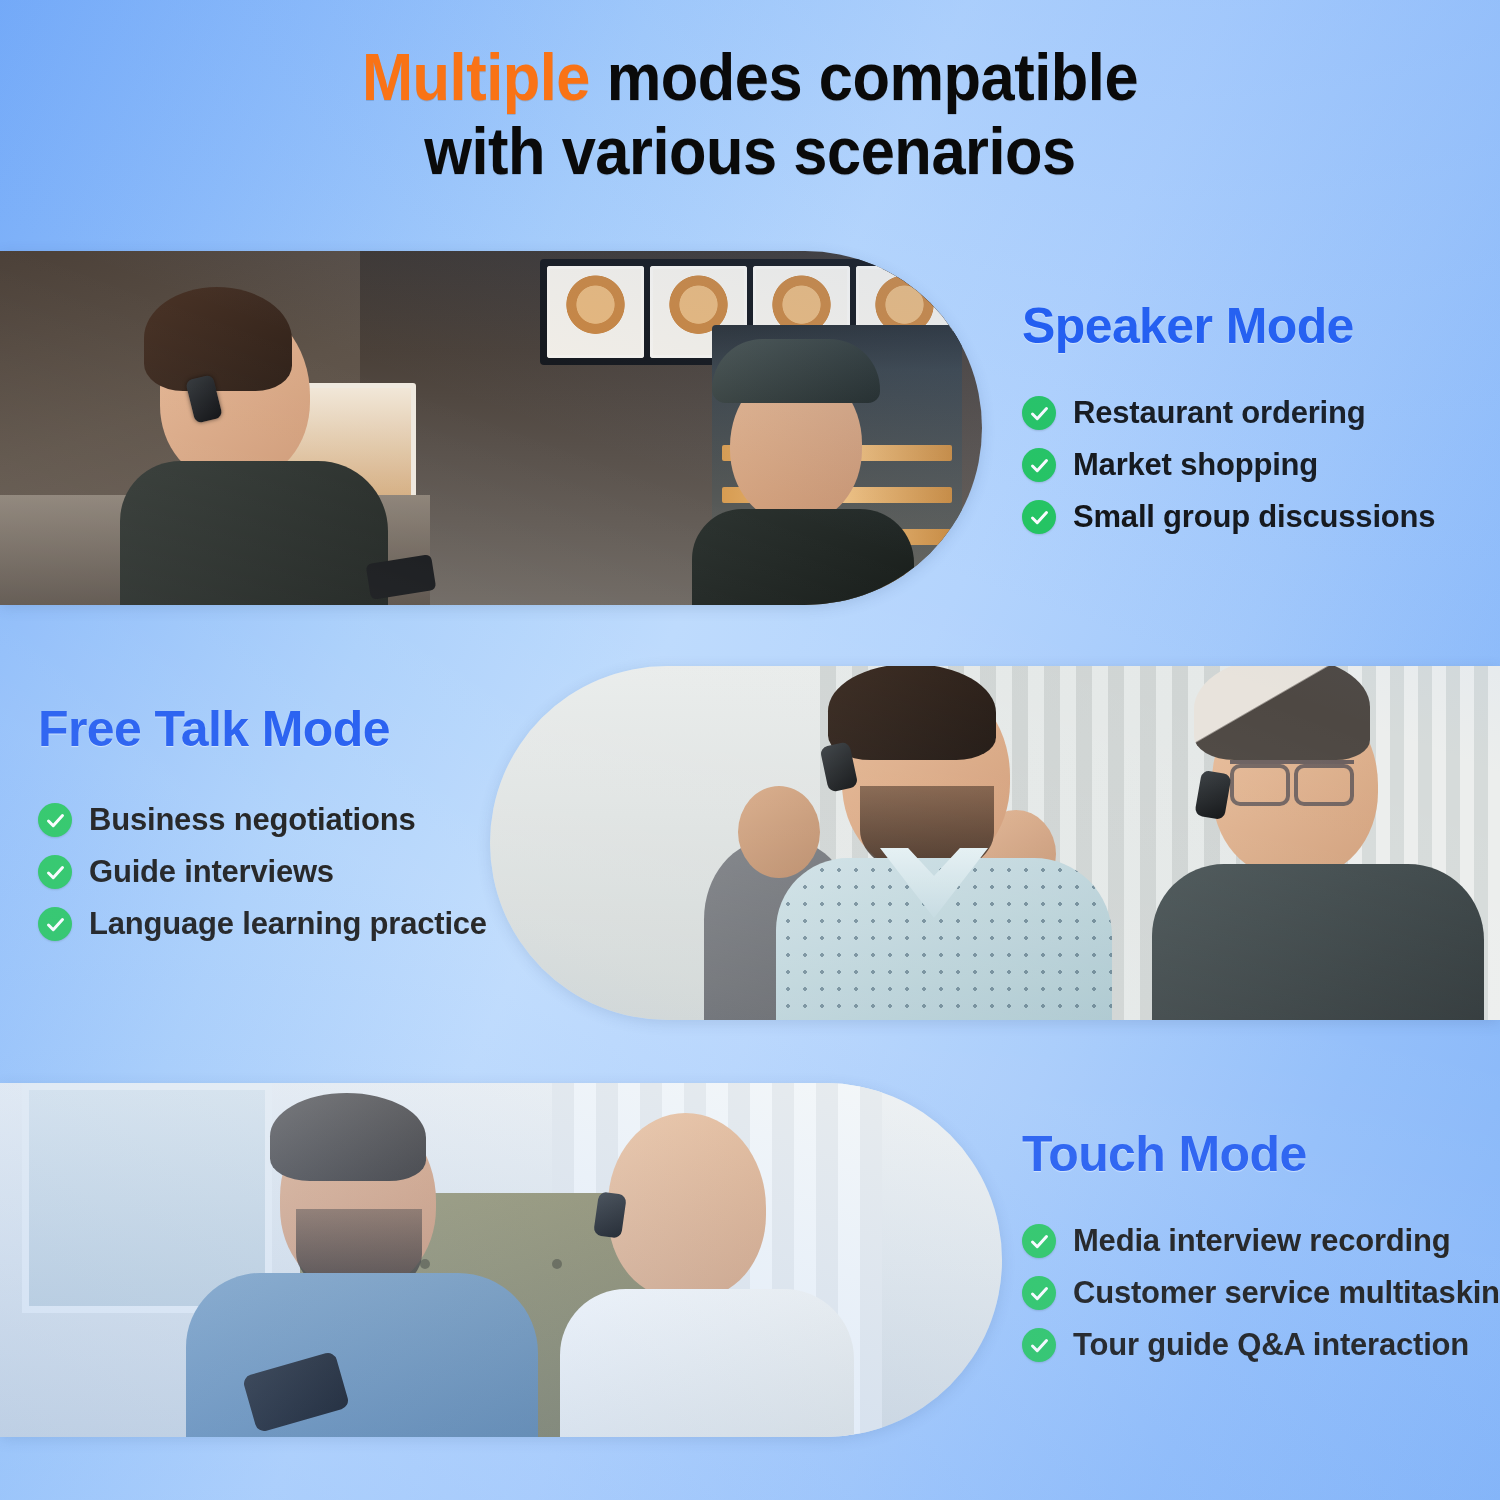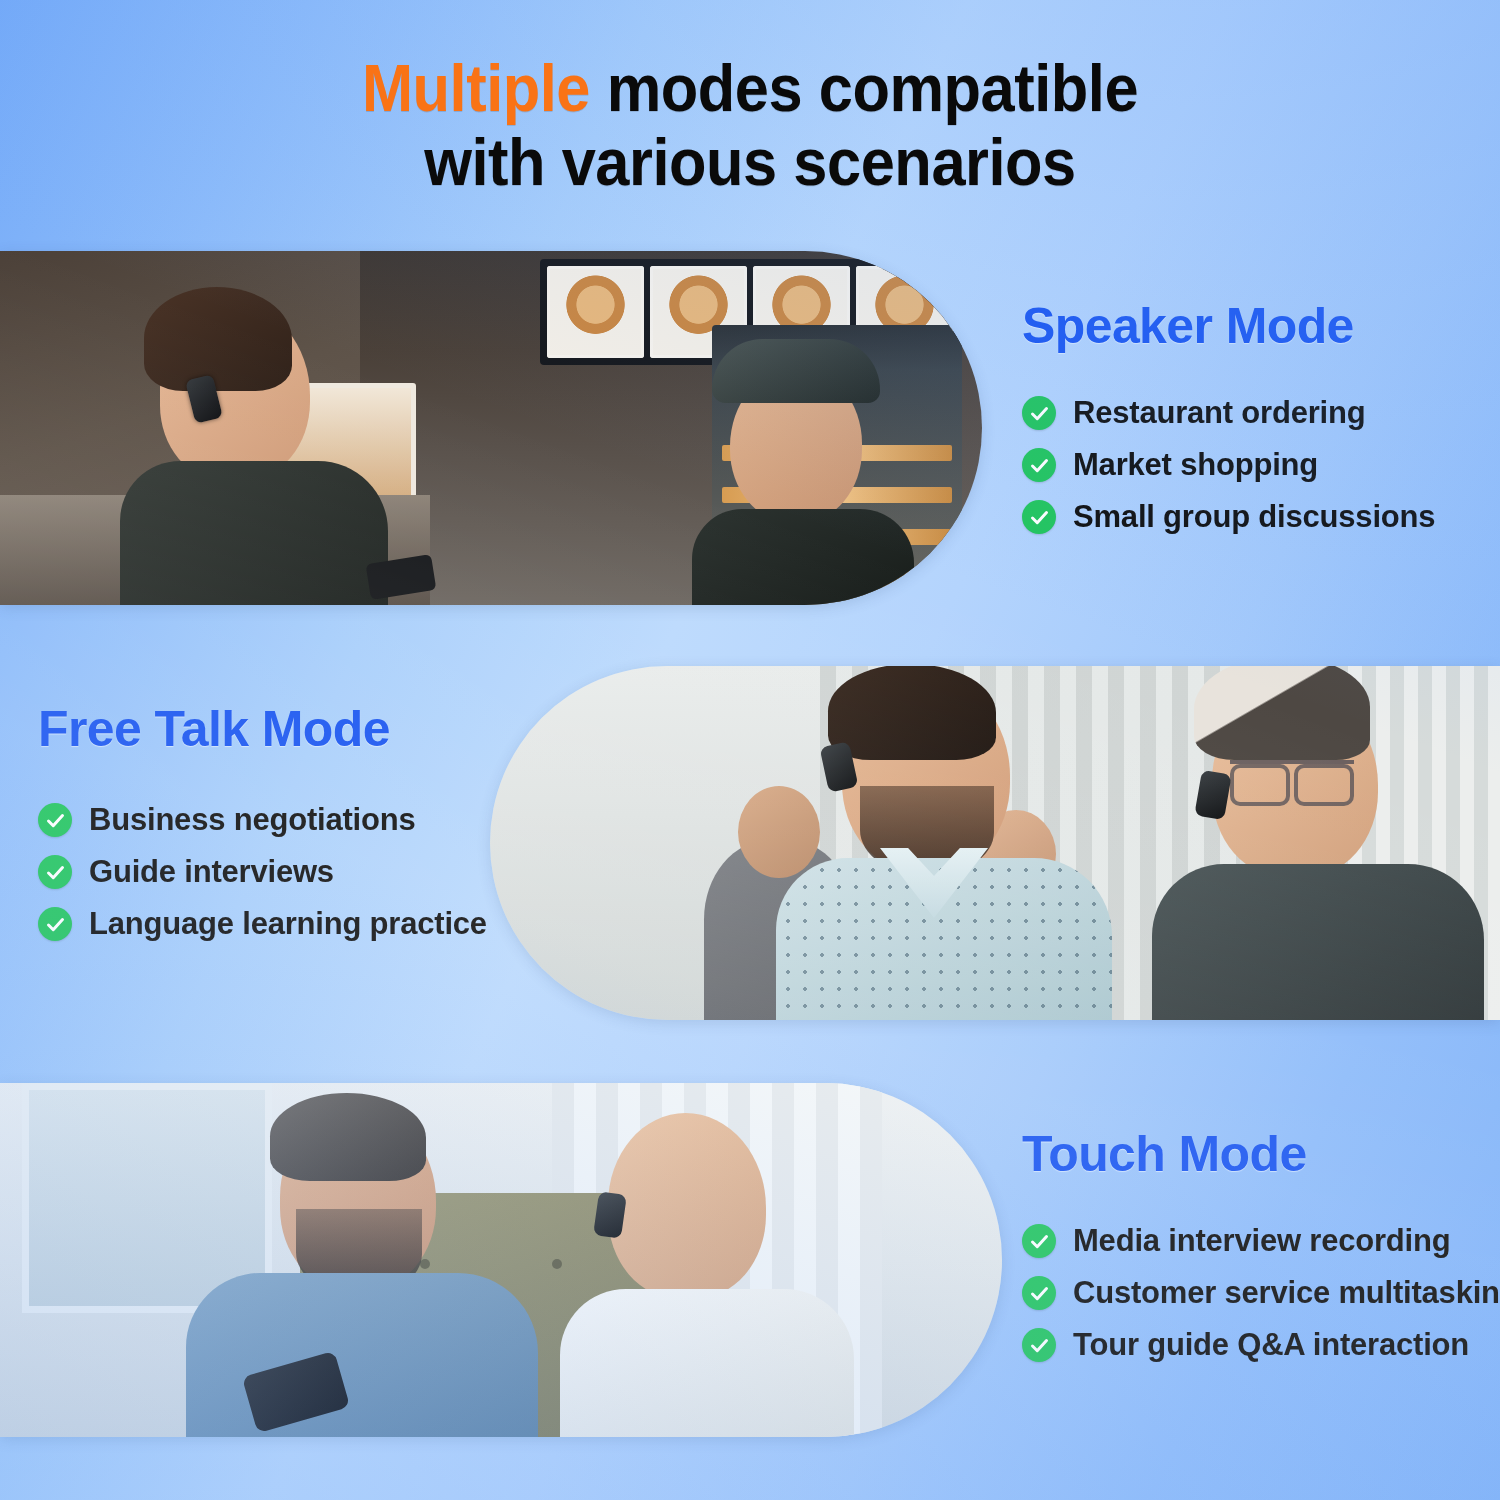--- a/index.html
+++ b/index.html
@@ -32,21 +32,21 @@
     content:"";
     position:absolute; inset:0;
     background:linear-gradient(200deg, rgba(110,165,248,.30) 0%, rgba(255,255,255,0) 38%,
                 rgba(255,255,255,.10) 62%, rgba(110,165,248,.26) 100%);
     pointer-events:none;
   }
 
   
   #headline {
     position:absolute;
-    top:52px; left:0; width:1500px;
+    top:41px; left:0; width:1500px;
     text-align:center;
     line-height:1.12;
     z-index:5;
   }
   #headline .hl-line {
     display:block;
     font-family:"Liberation Sans Narrow","Liberation Sans", sans-serif;
     font-weight:bold;
     font-size:66px;
     letter-spacing:-0.5px;

